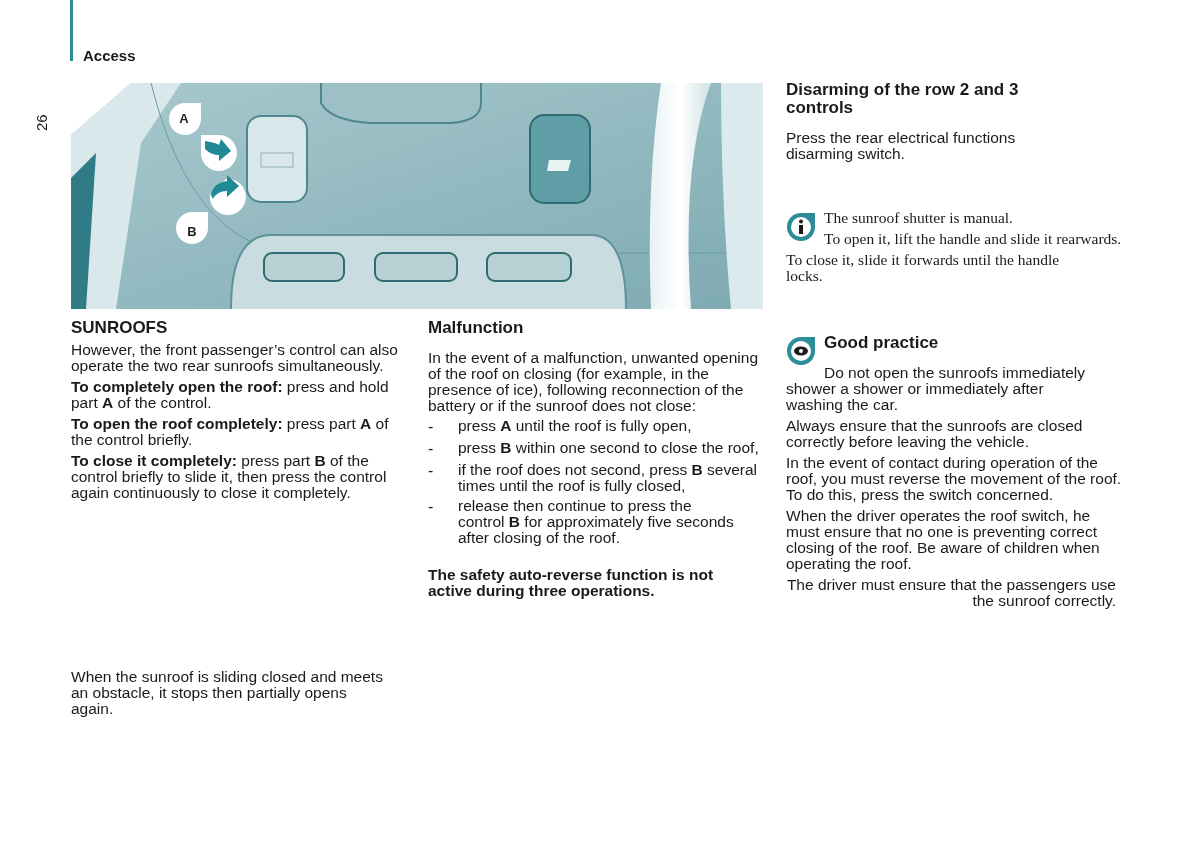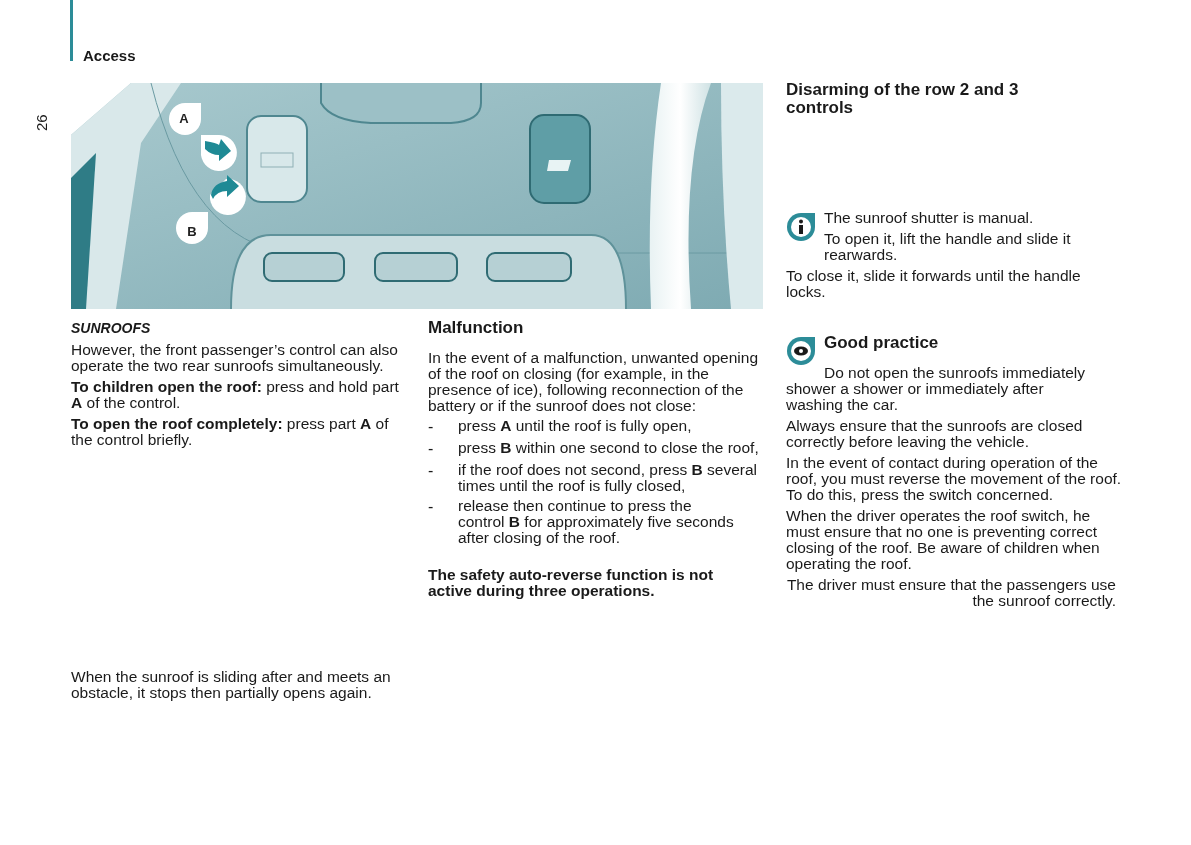--- a/index.html
+++ b/index.html
@@ -4,21 +4,21 @@
 <style>
   html, body { margin: 0; padding: 0; background: #ffffff; }
   body { width: 1191px; height: 845px; position: relative; overflow: hidden;
          font-family: "Liberation Sans", sans-serif; color: #1a1a1a; }
   .abs { position: absolute; }
   .tab-bar { left: 70px; top: 0; width: 3px; height: 61px; background: #2c8c98; }
   .section-title { left: 83px; top: 47px; font-size: 15px; font-weight: bold; text-align: right; }
   .figure { left: 71px; top: 83px; width: 692px; height: 226px; overflow: hidden; background: #8fb8bf; }
   p { margin: 0; font-size: 15.5px; line-height: 16px; }
   .col { position: absolute; }
-  .h1 { font-size: 14px; font-weight: bold; line-height: 18px; font-style: italic; }
+  .h1 { font-size: 17px; font-weight: bold; line-height: 18px; }
   .h2 { font-size: 17px; font-weight: bold; line-height: 18px; }
   .gap { margin-top: 5px; }
   .dash-item { display: flex; margin-top: 4px; }
   .dash { width: 30px; flex: none; }
   .icon-badge { width: 30px; height: 30px; }
   b { font-weight: bold; }
 </style>
 </head>
 <body>
 
@@ -76,26 +76,27 @@
       <path d="M140,112 Q142,100 156,98 L156,92 L168,103 L156,114 L156,108 Q146,108 142,116 Z" fill="#1f8a95"></path>
       <path d="M137,129 L137,145 a16,16 0 1 1 -16,-16 Z" fill="#ffffff"></path>
       <text x="121" y="153" font-family="Liberation Sans, sans-serif" font-size="13" font-weight="bold" fill="#222" text-anchor="middle">B</text>
     </g>
   </svg>
 </div>
 
 <div class="col" style="left:71px; top:319px; width:335px;">
   <div class="h1">SUNROOFS</div>
   <p class="gap">However, the front passenger’s control can also operate the two rear sunroofs simultaneously.</p>
-  <p class="gap"><b>To children open the roof:</b><span> press and hold part </span><b>A</b><span> of the control.</span></p>
+  <p class="gap"><b>To completely open the roof:</b><span> press and hold part </span><b>A</b><span> of the control.</span></p>
   <p class="gap"><b>To open the roof completely:</b><span> press part </span><b>A</b><span> of the control briefly.</span></p>
+  <p class="gap"><b>To close it completely:</b><span> press part </span><b>B</b><span> of the control briefly to slide it, then press the control again continuously to close it completely.</span></p>
 </div>
 
 <div class="col" style="left:71px; top:656px; width:320px;">
-  <p style="margin-top:13px;">When the sunroof is sliding after and meets an obstacle, it stops then partially opens again.</p>
+  <p style="margin-top:13px;">When the sunroof is sliding closed and meets an obstacle, it stops then partially opens again.</p>
 </div>
 
 <div class="col" style="left:428px; top:319px; width:340px;">
   <div class="h2">Malfunction</div>
   <p style="margin-top:13px;">In the event of a malfunction, unwanted opening of the roof on closing (for example, in the presence of ice), following reconnection of the battery or if the sunroof does not close:</p>
   <div class="dash-item">
     <span class="dash">-</span>
     <p><span>press </span><b>A</b><span> until the roof is fully open,</span></p>
   </div>
   <div class="dash-item">
@@ -108,23 +109,24 @@
   </div>
   <div class="dash-item">
     <span class="dash">-</span>
     <p style="width:280px;"><span>release then continue to press the control </span><b>B</b><span> for approximately five seconds after closing of the roof.</span></p>
   </div>
   <p style="margin-top:21px; font-weight:bold; width:330px;">The safety auto-reverse function is not active during three operations.</p>
 </div>
 
 <div class="col" style="left:786px; top:81px; width:300px;">
   <div class="h2">Disarming of the row 2 and 3 controls</div>
+  <p style="margin-top:13px; width:300px;">Press the rear electrical functions disarming switch.</p>
 </div>
 
-<div class="col" style="left:786px; top:210px; width:340px;">
+<div class="col" style="left:786px; top:210px; width:340px;font-family:Liberation Serif, serif;">
   <svg class="abs icon-badge" style="left:0; top:2px;" viewBox="0 0 30 30">
     <path d="M15,1 L29,1 L29,15 A14,14 0 1 1 15,1 Z" fill="#2c8c98"></path>
     <circle cx="15" cy="15" r="10" fill="#ffffff"></circle>
     <circle cx="15" cy="9.5" r="2" fill="#1a1a1a"></circle>
     <rect x="13" y="13" width="4" height="9" fill="#1a1a1a"></rect>
   </svg>
   <p style="margin-left:38px;">The sunroof shutter is manual.</p>
   <p style="margin-left:38px; margin-top:5px; width:300px;">To open it, lift the handle and slide it rearwards.</p>
   <p style="margin-top:5px; width:310px;">To close it, slide it forwards until the handle locks.</p>
 </div>

